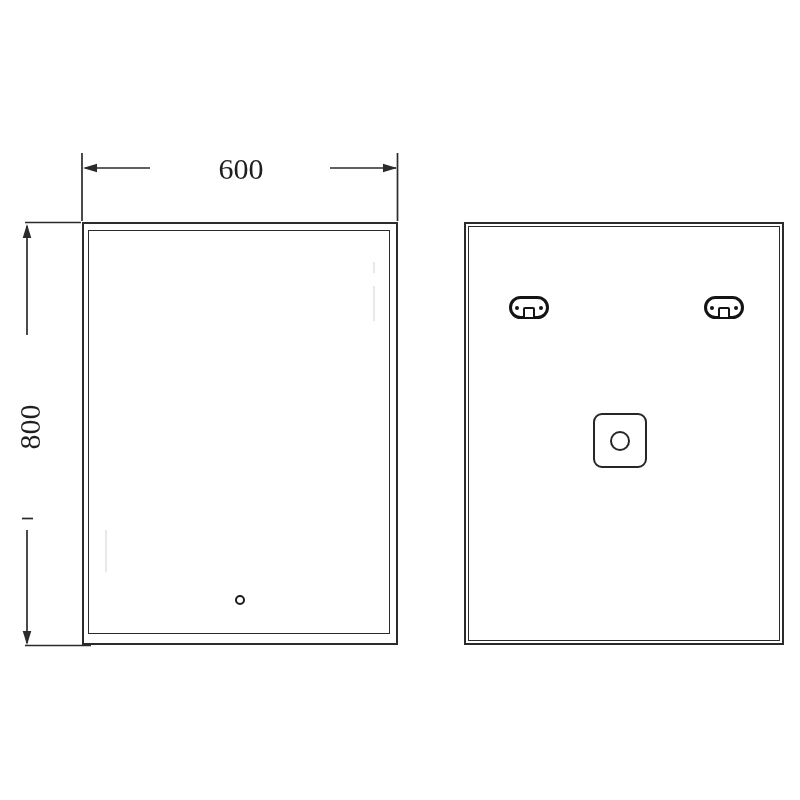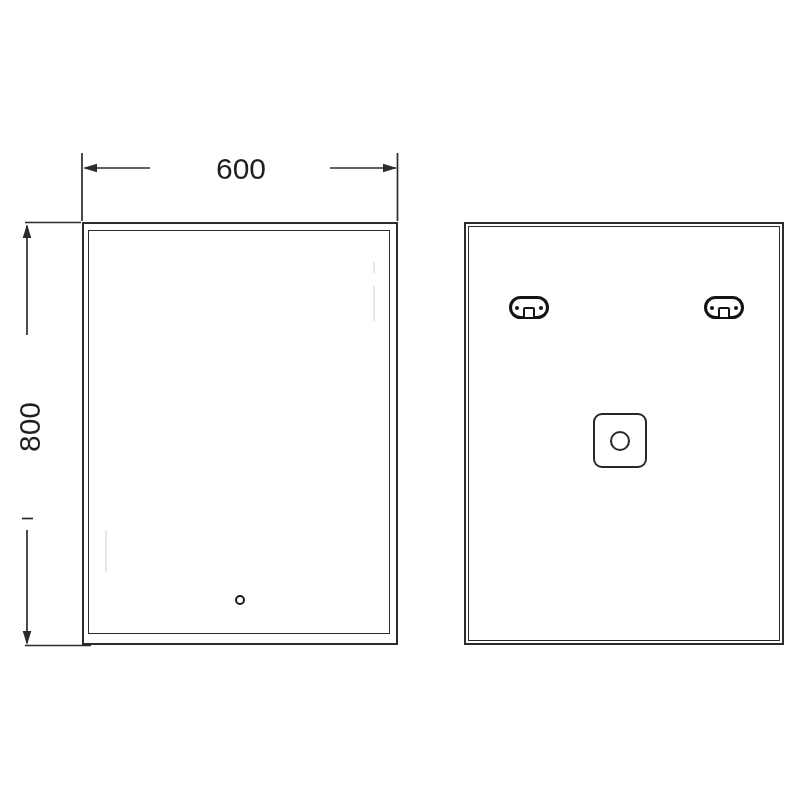--- a/index.html
+++ b/index.html
@@ -1,18 +1,18 @@
 <!DOCTYPE html>
 <html><head>
 <meta charset="utf-8">
 <style>
   html,body{margin:0;padding:0;background:#ffffff;}
   .canvas{
     position:relative;width:800px;height:696px;background:#ffffff;overflow:hidden;
-    font-family:Liberation Sans, sans-serif;
+    font-family:Liberation Serif, serif;
   }
   .canvas *{box-sizing:border-box;}
 
   
   .view{position:absolute;background:#ffffff;}
   .front-view{left:82px;top:222px;width:316px;height:423px;border:2px solid #2b2b2b;}
   .front-inner{position:absolute;left:4px;top:6px;width:302px;height:404px;border:1.5px solid #2b2b2b;}
   .back-view{left:464px;top:222px;width:320px;height:423px;border:2px solid #2b2b2b;}
   .back-inner{position:absolute;left:2px;top:2px;width:312px;height:415px;border:1px solid #2b2b2b;}
 

